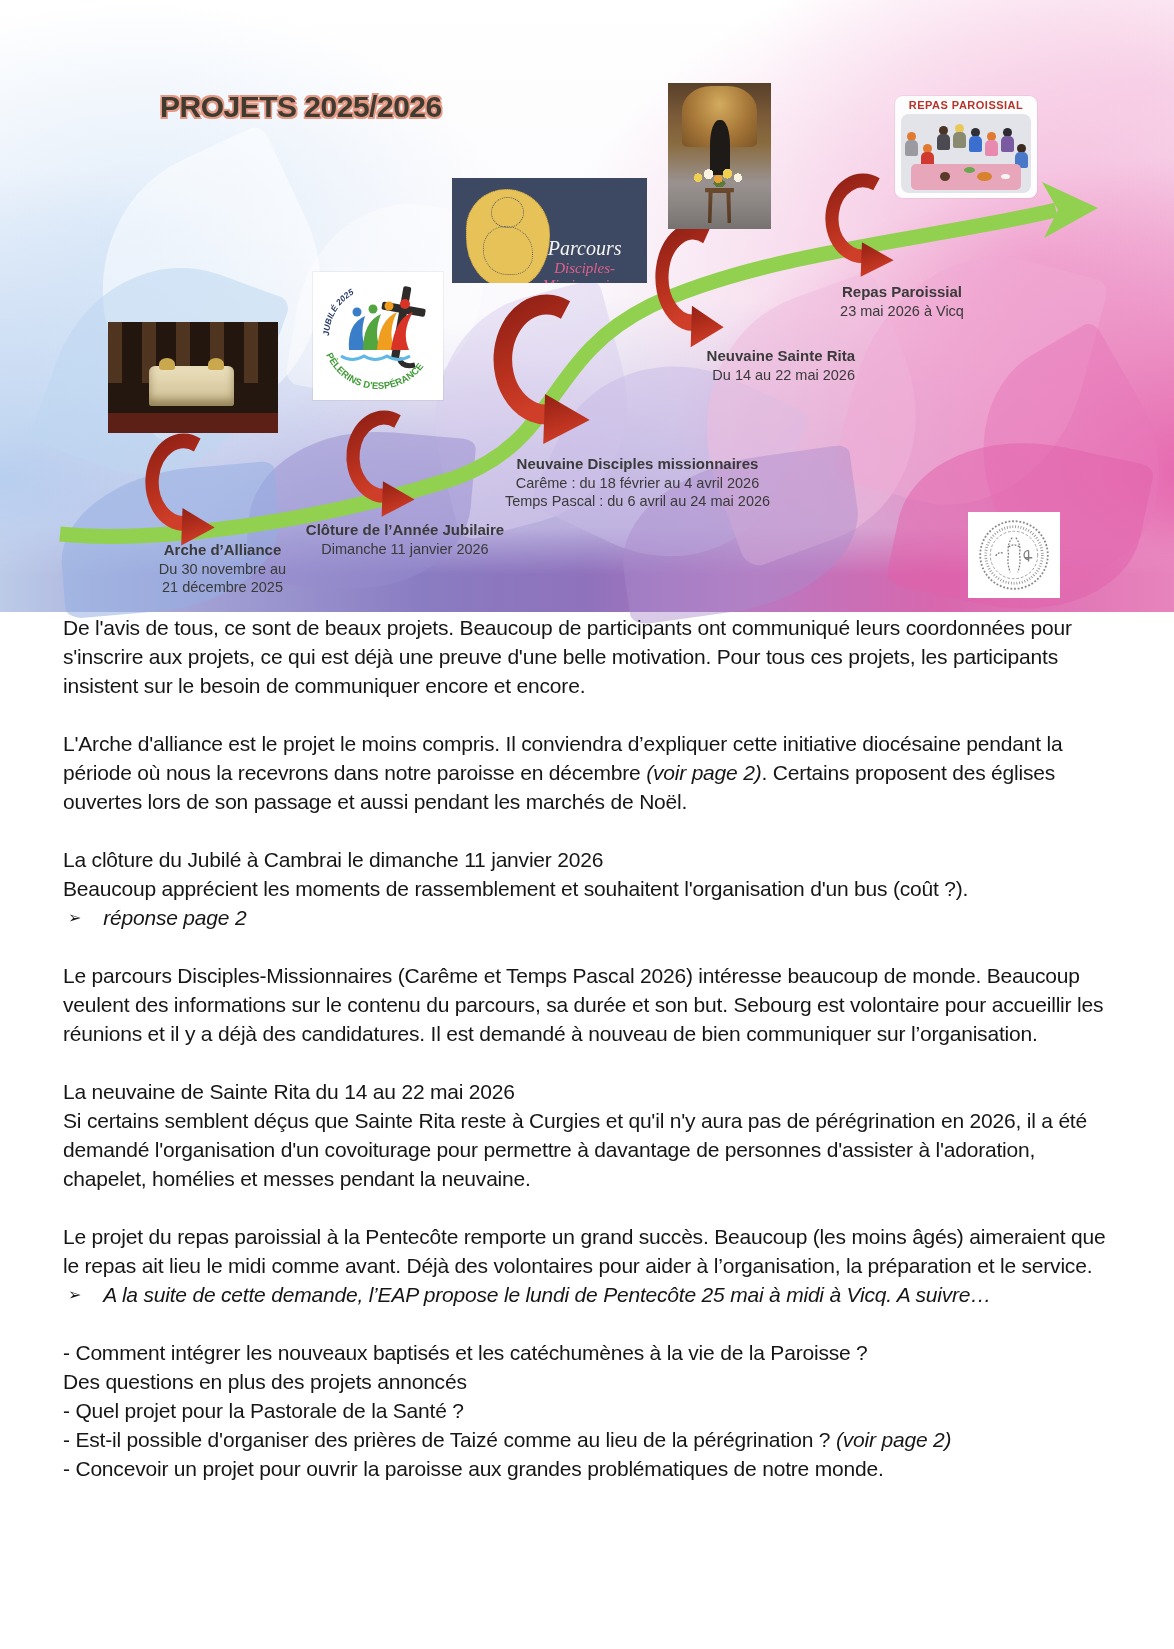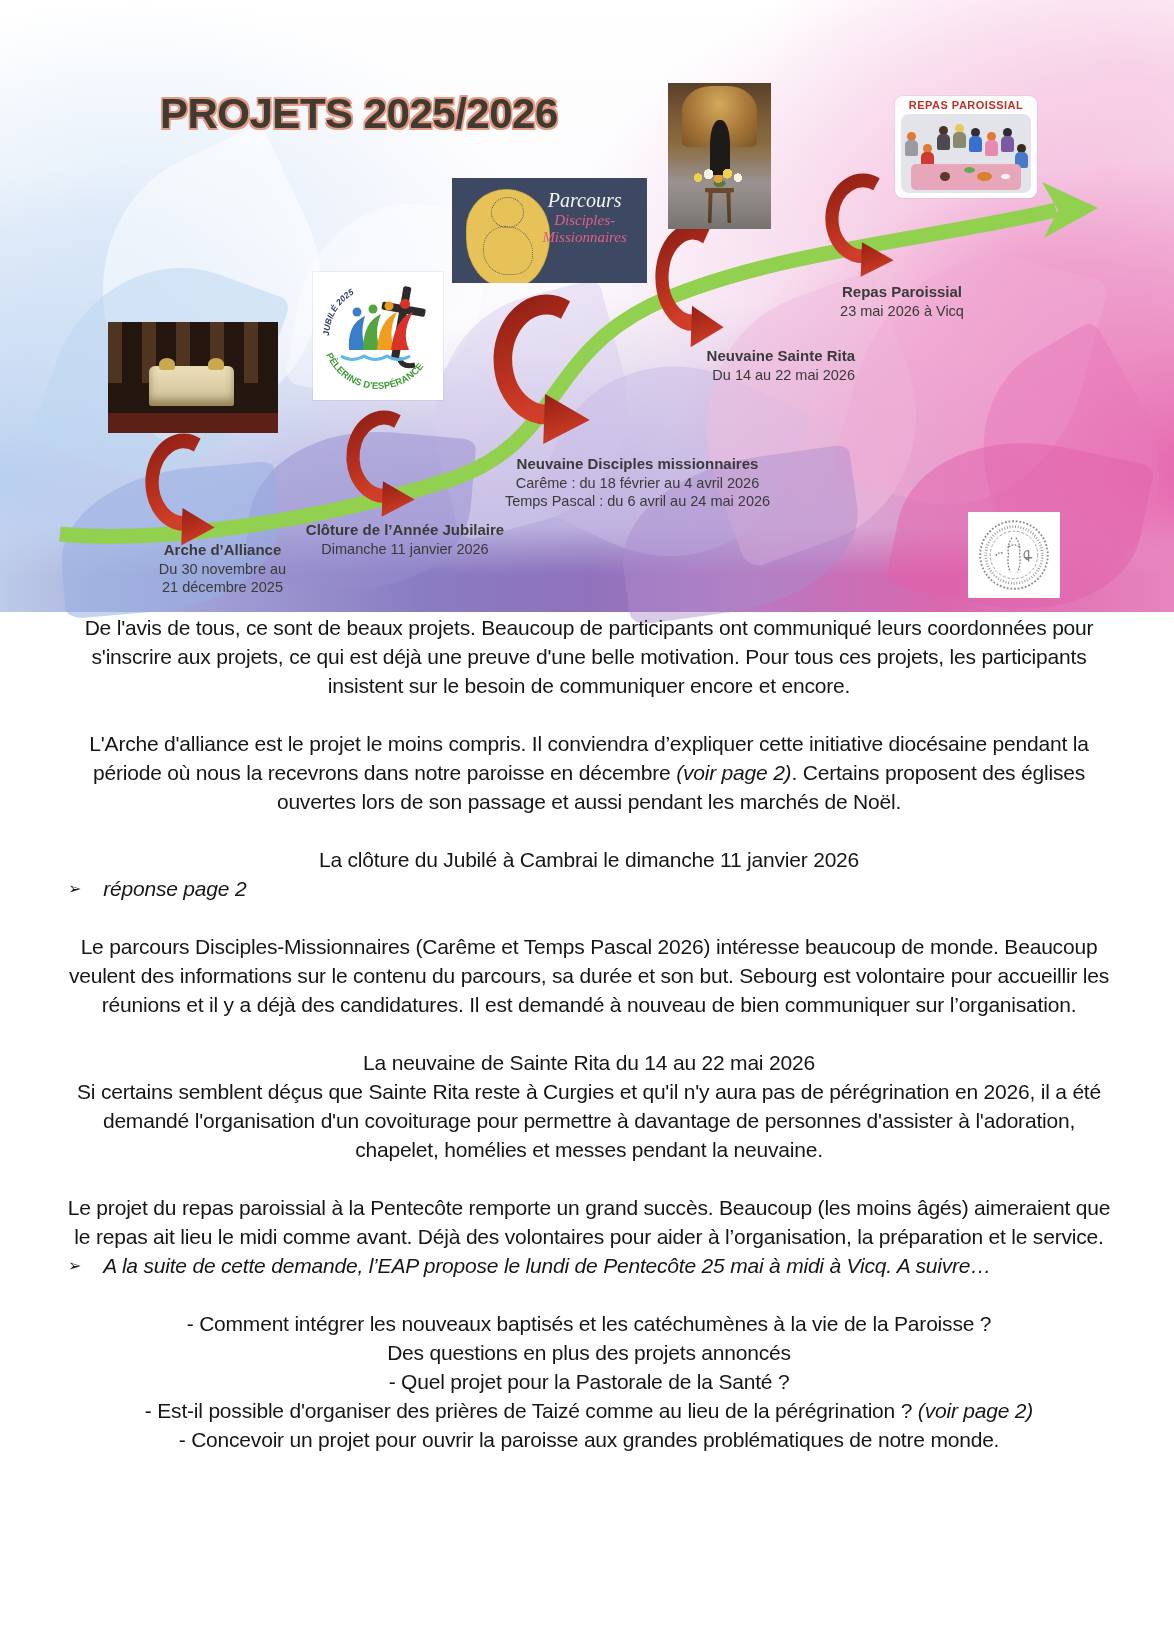--- a/index.html
+++ b/index.html
@@ -28,21 +28,21 @@
       radial-gradient(700px 470px at 0% 78%, rgba(162,196,236,.72), rgba(162,196,236,0) 66%),
       radial-gradient(520px 330px at 12% 38%, rgba(206,227,247,.60), rgba(206,227,247,0) 70%),
       linear-gradient(180deg,#ffffff 0%,#fbfafd 42%,#f6f1f8 100%);}
   .header-band{position:absolute;left:0;top:528px;width:100%;height:84px;
     background:linear-gradient(90deg,#bccbe8 0%,#a3a3d6 16%,#8a7cc2 36%,#8f72bc 50%,#b978c0 64%,#d867ae 80%,#e884bd 100%);
     -webkit-mask-image:linear-gradient(180deg,transparent 0,#000 55%);
     mask-image:linear-gradient(180deg,transparent 0,#000 55%);}
   .petal{position:absolute;border-radius:62% 6% 58% 8%;}
 
   .page-title{position:absolute;left:160px;top:90px;width:420px;
-    font-size:42px;font-weight:bold;letter-spacing:-.5px;color:var(--c-ink);
+    font-size:30px;font-weight:bold;letter-spacing:-.5px;color:var(--c-ink);
     text-shadow:1.6px 1.6px 0 var(--c-glow),-1.6px -1.6px 0 var(--c-glow),
                 1.6px -1.6px 0 var(--c-glow),-1.6px 1.6px 0 var(--c-glow);}
 
   .tl-svg{position:absolute;left:0;top:0;pointer-events:none;}
 
   .tl-label{position:absolute;text-align:center;color:var(--c-label);line-height:18.5px;font-size:14.5px;}
   .tl-title{font-weight:bold;font-size:15px;}
   .tl-line:empty{display:none;}
   .ev-arche{left:130px;top:541px;width:185px;}
   .ev-cloture{left:295px;top:521px;width:220px;}
@@ -67,21 +67,21 @@
 
   
   .banner{position:absolute;left:452px;top:178px;width:195px;height:105px;background:var(--c-navy);overflow:hidden;}
   .banner-figure{position:absolute;left:7%;top:10%;width:42%;height:92%;background:#e6c258;
     border:1px dotted #b3923a;border-radius:48% 52% 42% 46%/40% 46% 52% 50%;}
   .banner-figure::before{content:"";position:absolute;left:30%;top:8%;width:38%;height:30%;
     border:1px dotted rgba(61,73,99,.9);border-radius:50%;}
   .banner-figure::after{content:"";position:absolute;left:20%;top:38%;width:58%;height:48%;
     border:1px dotted rgba(61,73,99,.8);border-radius:45% 55% 40% 50%;}
   .banner-text{position:absolute;right:4%;top:10%;width:56%;text-align:center;}
-  .banner-w1{color:#f5f4f0;font-size:20px;font-style:italic;font-family:"Liberation Serif",serif;}
+  .banner-w1{color:#f5f4f0;font-size:20px;font-style:italic;font-family:"Liberation Serif",serif;margin-top:48px;}
   .banner-w2,.banner-w3{color:var(--c-pink);font-style:italic;font-family:"Liberation Serif",serif;font-size:15px;line-height:17px;}
 
   
   .rita-photo{position:absolute;left:668px;top:83px;width:103px;height:146px;overflow:hidden;
     background:linear-gradient(180deg,#58402a 0%,#7a5a38 22%,#8a6c40 42%,#9a9290 68%,#8a8582 84%,#767270 100%);}
   .rita-altar{position:absolute;left:14%;top:2%;width:72%;height:42%;
     background:radial-gradient(ellipse at 50% 30%,#d8b060 0%,#a87838 55%,#7a5326 100%);
     border-radius:40% 40% 8% 8%;opacity:.95;}
   .rita-statue{position:absolute;left:41%;top:25%;width:19%;height:38%;background:#1d1a18;border-radius:45% 45% 10% 10%;}
   .rita-flowers{position:absolute;left:20%;top:56%;width:60%;height:16%;
@@ -105,21 +105,21 @@
   .person::after{content:"";position:absolute;top:8px;left:0;width:13px;height:16px;border-radius:5px 5px 2px 2px;background:var(--top);}
   .repas-table{position:absolute;left:8%;bottom:3px;width:84%;height:26px;background:#e8a6ba;border-radius:5px;}
   .food{position:absolute;border-radius:50%;}
 
   
   .seal{position:absolute;left:968px;top:512px;width:92px;height:86px;background:#fff;display:flex;align-items:center;justify-content:center;}
 
   
   .doc-body{position:absolute;left:63px;top:613px;width:1052px;color:#161616;
     font-size:21px;line-height:29px;letter-spacing:-.2px;}
-  .para{margin:0;text-align:center;}
+  .para{margin:0;}
   .para.gap{margin-bottom:29px;}
   .run-u{text-decoration-thickness:1.5px;text-underline-offset:4px;}
   .run-i{font-style:italic;}
   .bullet{display:flex;align-items:flex-start;padding-left:5px;}
   .bullet .glyph{font-size:16px;line-height:29px;margin-right:22px;}
 </style>
 </head>
 <body>
 
 <div class="page">
@@ -273,20 +273,21 @@
       <div class="tl-title">Repas Paroissial</div>
       <div class="tl-line">23 mai 2026 à Vicq</div>
 
     </div>
   </div>
 
   <div class="doc-body" id="doc-body">
       <div class="para gap"><span>De l'avis de tous, ce sont de beaux projets. Beaucoup de participants ont communiqué leurs coordonnées pour s'inscrire aux projets, ce qui est déjà une preuve d'une belle motivation. Pour tous ces projets, les participants insistent sur le besoin de communiquer encore et encore.</span></div>
       <div class="para gap"><span class="run-u">L'Arche d'alliance </span><span> est le projet le moins compris. Il conviendra d’expliquer cette initiative diocésaine pendant la période où nous la recevrons dans notre paroisse en décembre </span><span class="run-i">(voir page 2)</span><span>. Certains proposent des églises ouvertes lors de son passage et aussi pendant les marchés de Noël.</span></div>
       <div class="para"><span class="run-u">La clôture du Jubilé à Cambrai le dimanche 11 janvier 2026</span></div>
+      <div class="para"><span>Beaucoup apprécient les moments de rassemblement et souhaitent l'organisation d'un bus (coût ?).</span></div>
       <div class="para gap bullet">
         <span class="glyph">➢</span>
         <span><span class="run-i">réponse page 2</span></span>
       </div>
       <div class="para gap"><span class="run-u">Le parcours Disciples-Missionnaires (Carême et Temps Pascal 2026) </span><span>intéresse beaucoup de monde. Beaucoup veulent des informations sur le contenu du parcours, sa durée et son but. Sebourg est volontaire pour accueillir les réunions et il y a déjà des candidatures. Il est demandé à nouveau de bien communiquer sur l’organisation.</span></div>
       <div class="para"><span class="run-u">La neuvaine de Sainte Rita du 14 au 22 mai 2026</span></div>
       <div class="para gap"><span>Si certains semblent déçus que Sainte Rita reste à Curgies et qu'il n'y aura pas de pérégrination en 2026, il a été demandé l'organisation d'un covoiturage pour permettre à davantage de personnes d'assister à l'adoration, chapelet, homélies et messes pendant la neuvaine.</span></div>
       <div class="para"><span class="run-u">Le projet du repas paroissial  à la Pentecôte</span><span> remporte un grand succès. Beaucoup (les moins âgés) aimeraient que le repas ait lieu le midi  comme avant. Déjà des volontaires pour aider à l’organisation, la préparation et le service.</span></div>
       <div class="para gap bullet">
         <span class="glyph">➢</span>

